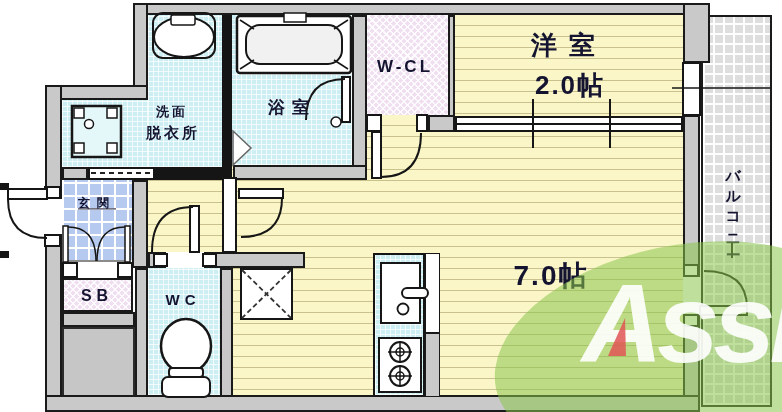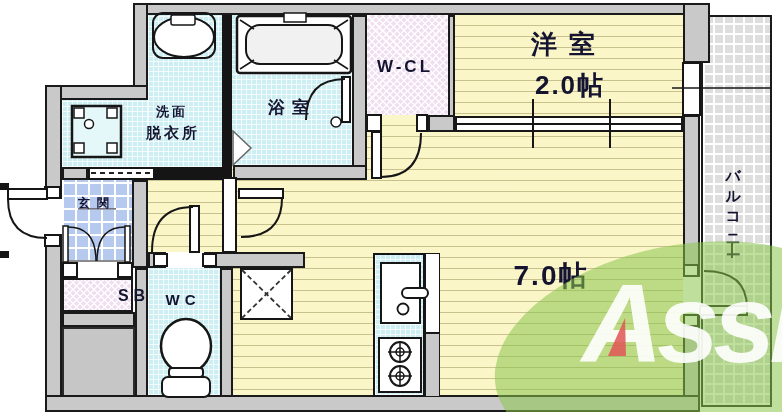--- a/index.html
+++ b/index.html
@@ -175,25 +175,25 @@
       <circle cx="400" cy="376" r="4" stroke-width="1.5"></circle>
 
       <path d="M242 270 L291 318 M291 270 L242 318" stroke-dasharray="5 3" stroke-width="1.8" stroke="#333"></path>
     </g>
   </svg>
 
   <div class="lbl" style="left:172px;top:112px;font-size:13px;letter-spacing:3px;">洗面</div>
   <div class="lbl" style="left:173px;top:133px;font-size:15px;letter-spacing:3px;">脱衣所</div>
   <div class="lbl" style="left:292px;top:108px;font-size:17px;letter-spacing:7px;">浴室</div>
   <div class="lbl" style="left:405px;top:67px;font-size:17px;font-weight:700;letter-spacing:3px;">W-CL</div>
-  <div class="lbl" style="left:569px;top:45px;font-size:26px;letter-spacing:12px;font-family:Liberation Serif, serif;">洋室</div>
+  <div class="lbl" style="left:569px;top:45px;font-size:26px;letter-spacing:12px;">洋室</div>
   <div class="lbl" style="left:570px;top:85px;font-size:26px;letter-spacing:2px;">2.0帖</div>
   <div class="lbl" style="left:551px;top:276px;font-size:28px;letter-spacing:2px;">7.0帖</div>
   <div class="lbl" style="left:97px;top:204px;font-size:12px;letter-spacing:7px;text-decoration:underline;">玄関</div>
-  <div class="lbl" style="left:97px;top:296px;font-size:16px;letter-spacing:5px;margin-left:37px;">SB</div>
+  <div class="lbl" style="left:97px;top:296px;font-size:16px;letter-spacing:5px;">SB</div>
   <div class="lbl" style="left:183px;top:300px;font-size:15px;letter-spacing:5px;">WC</div>
   <div class="lbl vert" style="left:733px;top:205px;font-size:15px;letter-spacing:5px;">バルコニー</div>
 
   <div class="wm-ellipse"></div>
   <div class="wm-text">Assist</div>
   <div class="wm-tri"></div>
 
 </div>
 
 </body></html>

